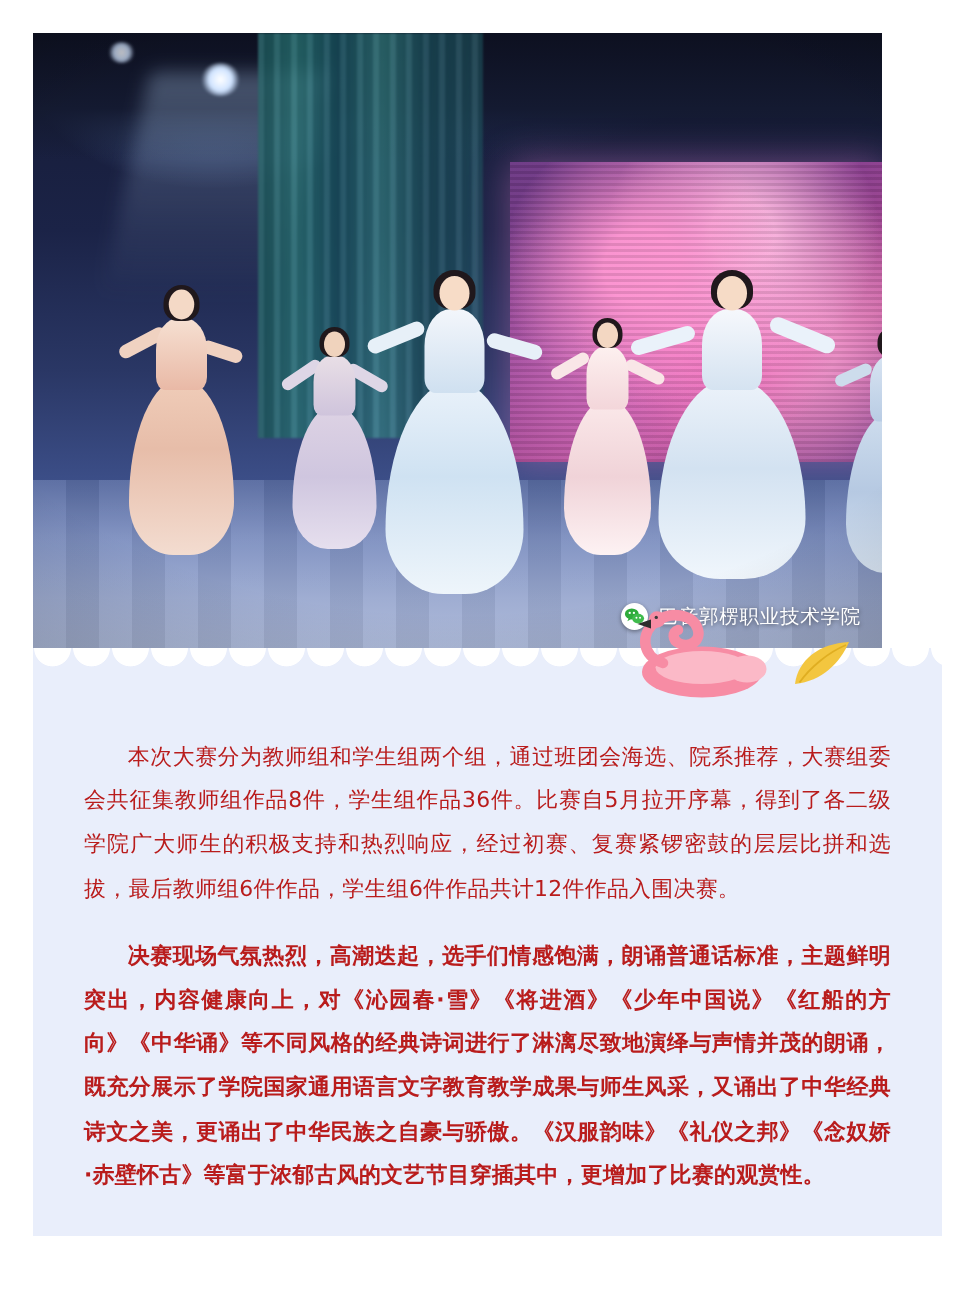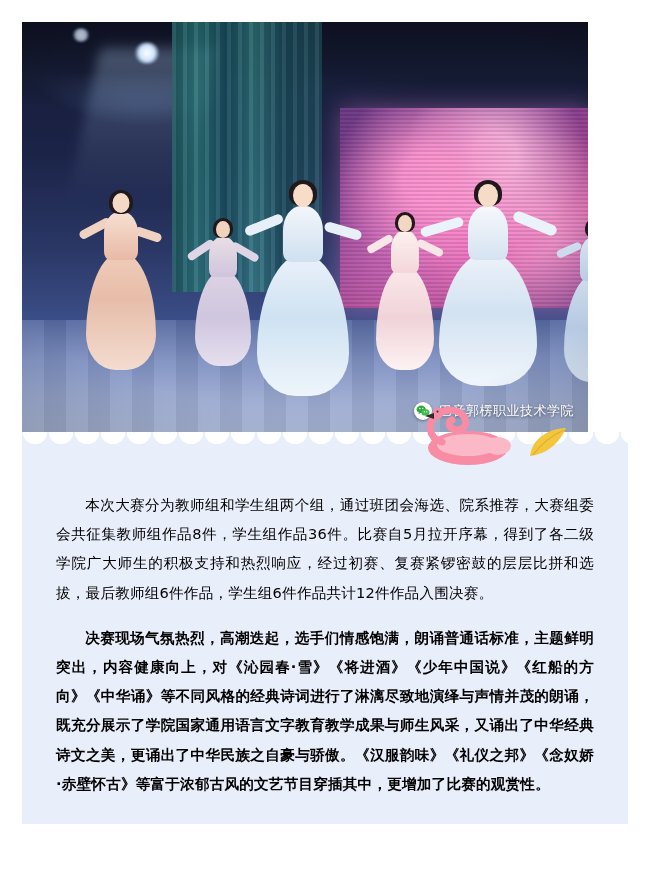--- a/index.html
+++ b/index.html
@@ -245,21 +245,21 @@
     top: -6px;
     width: 44px;
     height: 34px;
   }
   .card-body {
     padding: 18px 34px 26px 34px;
     background: #e9eefb;
     min-height: 300px;
   }
   .para {
-    color: #000000;
+    color: #b91c1c;
     font-size: 14.6px;
     line-height: 2.0;
     text-align: justify;
     text-indent: 2em;
     margin: 0 0 16px 0;
     font-family: "DejaVu Sans", "Liberation Sans", sans-serif;
     letter-spacing: .2px;
   }
   .para:last-child { margin-bottom: 0; font-weight: bold; }
 </style>

